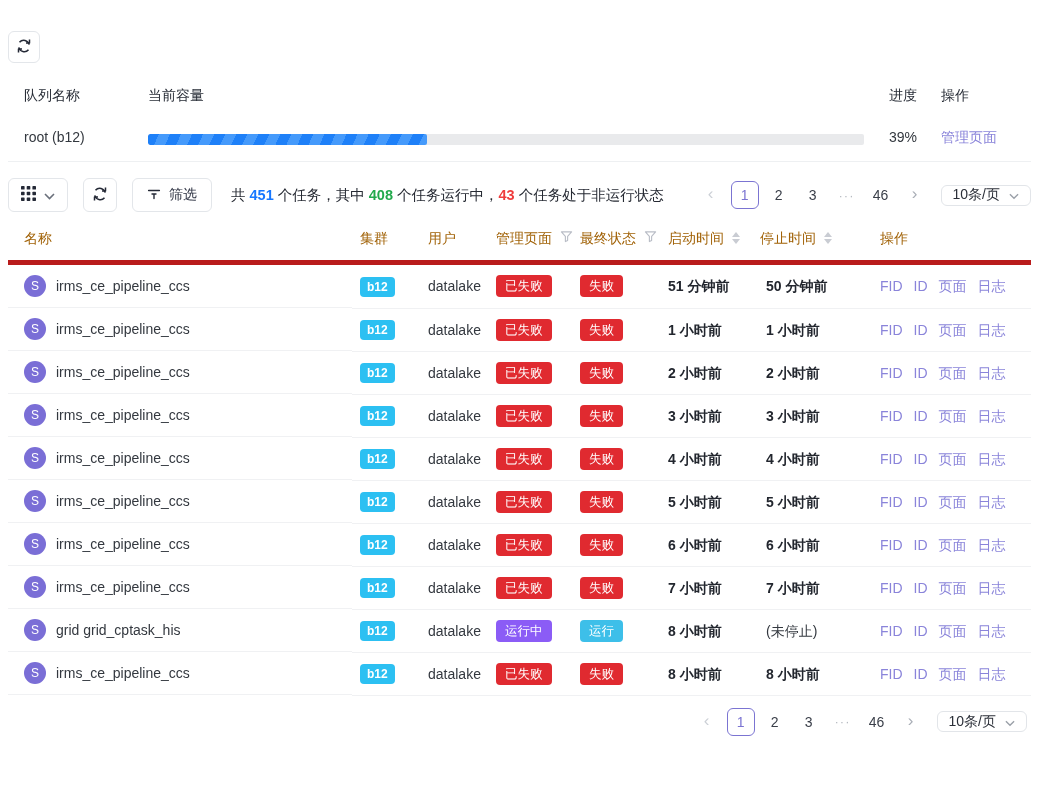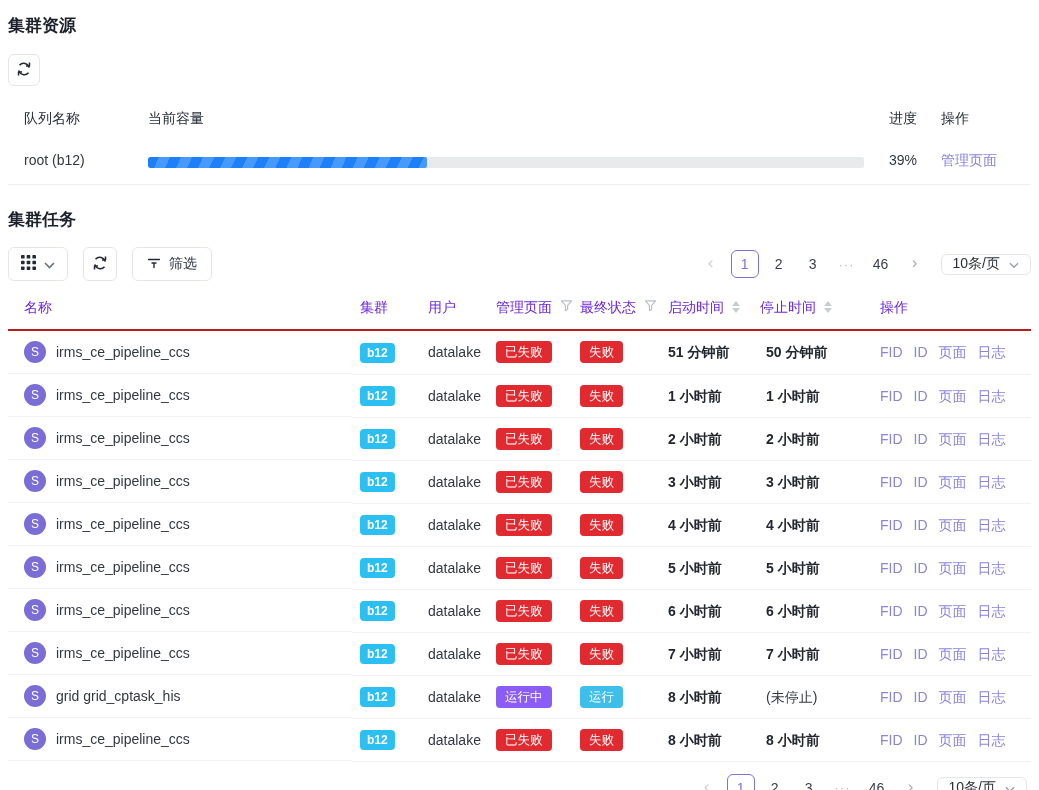--- a/index.html
+++ b/index.html
@@ -49,22 +49,22 @@
   .pg-arrow.disabled { color:#ccd0d6; cursor:default; }
   .pg-item { min-width:28px; height:28px; line-height:27px; text-align:center; border-radius:6px;
     font-size:14px; color:#3a3f49; cursor:pointer; border:1px solid transparent; }
   .pg-item.active { border-color:#7b74d2; color:#7b74d2; }
   .pg-ellipsis { min-width:28px; text-align:center; color:#b6bac1; font-size:13px; letter-spacing:1px; }
   .page-size { border:1px solid #e2e5e9; border-radius:6px; height:21px; display:inline-flex;
     align-items:center; gap:9px; padding:0 11px; font-size:14px; color:#2b2f38; margin-left:6px; cursor:pointer; }
 
   
   .task-table { margin-top:14px; }
-  .task-table th { font-size:14px; font-weight:500; color:#6d28d9; text-align:left;
-    padding:2px 8px 12px 8px; line-height:20px; border-bottom:2px solid #b91c1c; white-space:nowrap; }
+  .task-table th { font-size:14px; font-weight:500; color:#a16207; text-align:left;
+    padding:2px 8px 12px 8px; line-height:20px; border-bottom:5px solid #b91c1c; white-space:nowrap; }
   .task-table th .hwrap { display:inline-flex; align-items:center; gap:8px; }
   .task-table td { padding:10px 8px; font-size:14px; color:#33383f;
     border-bottom:1px solid #f0f1f3; line-height:20px; white-space:nowrap; }
   .task-table th.c-name, .task-table td.c-name { padding-left:16px; }
   .task-table th.c-ops, .task-table td.c-ops { padding-left:12px; }
   .task-table td.c-name { display:flex; align-items:center; }
   .avatar { width:22px; height:22px; border-radius:50%; background:#7a6ed6; color:#fff;
     font-size:12px; display:inline-flex; align-items:center; justify-content:center;
     margin-right:10px; flex:none; }
   .cluster-badge { display:inline-block; background:#2cc0f2; color:#fff; font-weight:700;
@@ -80,21 +80,20 @@
   .sorter i { display:block; width:0; height:0; border-left:4px solid transparent; border-right:4px solid transparent; }
   .sorter .up { border-bottom:5px solid #c9ccd3; }
   .sorter .down { border-top:5px solid #c9ccd3; }
 </style>
 </head>
 <body>
 
 <div class="page">
 
   
-  <h2 class="section-title">集群资源</h2>
 
   <button class="btn icon-btn res-refresh">
     <span>
       <svg width="16" height="16" viewBox="0 0 16 16" fill="none" stroke="#242936" stroke-width="1.5">
         <path d="M13.2 6.6 A5.6 5.6 0 0 0 3.5 4.2"></path>
         <path d="M2.8 9.4 A5.6 5.6 0 0 0 12.5 11.8"></path>
         <path d="M13.5 1.5 v3.5 h-3.5" stroke-linejoin="round"></path>
         <path d="M2.5 14.5 v-3.5 h3.5" stroke-linejoin="round"></path>
       </svg>
     </span>
@@ -123,21 +122,20 @@
             <div class="progress-fill" id="progress-fill" style="width: 39%;"></div>
           </div>
         </td>
         <td class="prog">39%</td>
         <td><a class="link">管理页面</a></td>
       </tr>
     </tbody>
   </table>
 
   
-  <h2 class="section-title tasks-title">集群任务</h2>
 
   <div class="toolbar">
     <button class="btn grid-btn">
       <span>
         <svg width="15" height="15" viewBox="0 0 15 15" fill="#242936">
           <rect x="0" y="0" width="3.6" height="3.6" rx="0.7"></rect>
             <rect x="5.7" y="0" width="3.6" height="3.6" rx="0.7"></rect>
             <rect x="11.4" y="0" width="3.6" height="3.6" rx="0.7"></rect>
           <rect x="0" y="5.7" width="3.6" height="3.6" rx="0.7"></rect>
             <rect x="5.7" y="5.7" width="3.6" height="3.6" rx="0.7"></rect>
@@ -165,20 +163,23 @@
     </button>
     <button class="btn filter-btn">
       <span>
         <svg width="14" height="14" viewBox="0 0 14 14" fill="none" stroke="#242936" stroke-width="1.4" stroke-linecap="round">
           <path d="M1.6 3.5h10.8M5 7h4M7 7.2v4.4"></path>
         </svg>
       </span>
       <span>筛选</span>
     </button>
 
+    <div class="summary">
+      <span>共 </span><b class="num-blue">451</b><span> 个任务，其中 </span><b class="num-green">408</b><span> 个任务运行中，</span><b class="num-red">43</b><span> 个任务处于非运行状态</span>
+    </div>
 
     <div class="pagination top">
         <span class="pg-arrow disabled">‹</span>
         <span class="pg-item active">1</span>
         <span class="pg-item">2</span>
         <span class="pg-item">3</span>
         <span class="pg-ellipsis">···</span>
         <span class="pg-item">46</span>
         <span class="pg-arrow">›</span>
         <span class="page-size">

